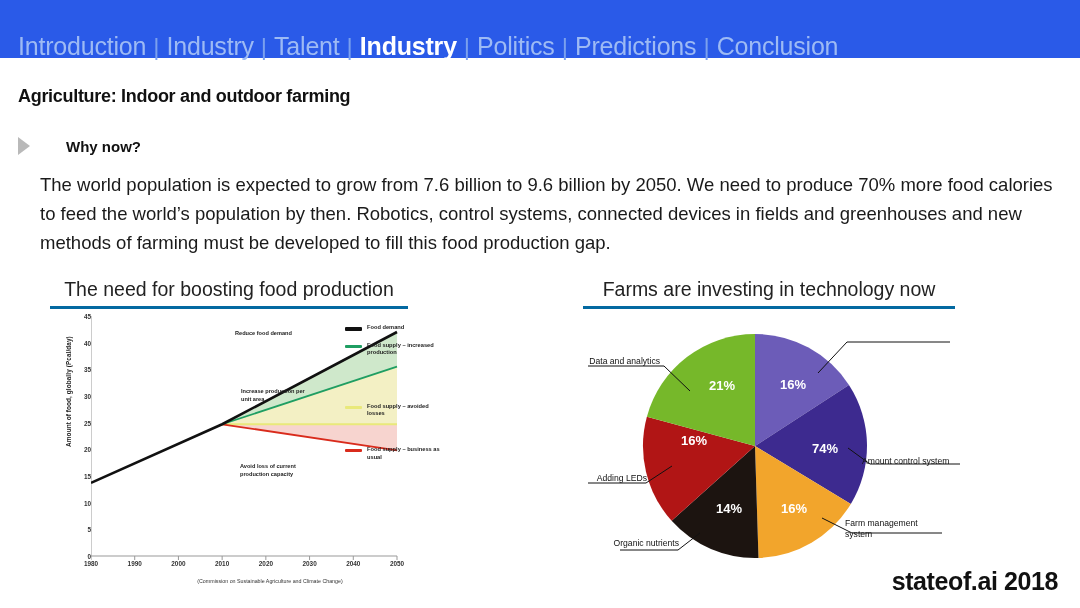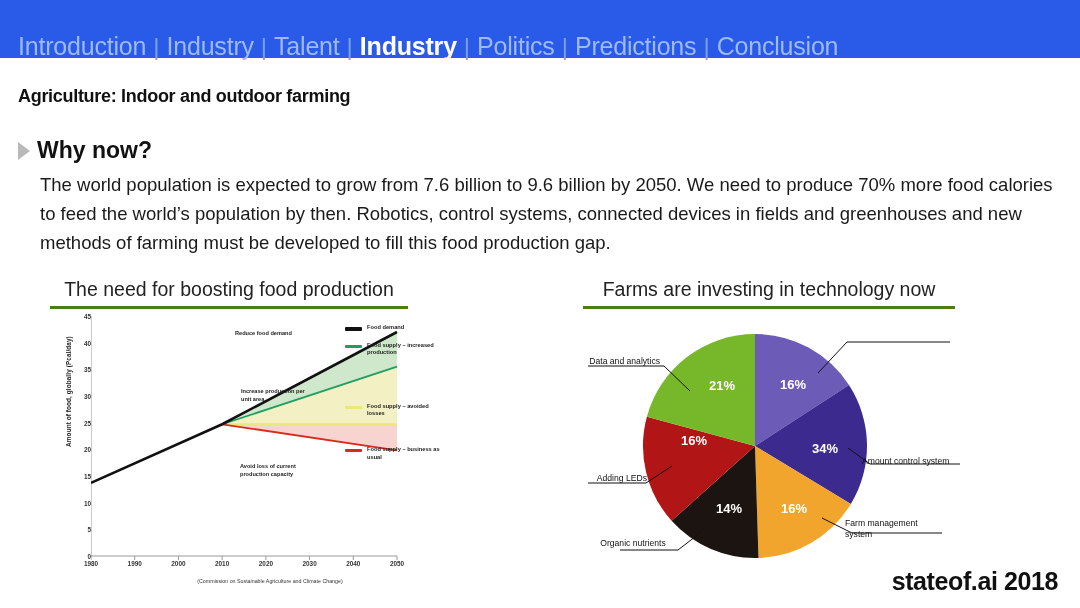--- a/index.html
+++ b/index.html
@@ -41,34 +41,34 @@
   .why-row {
     position: absolute; left: 18px; top: 137px;
     display: flex; align-items: center; gap: 7px;
   }
   .tri-bullet {
     width: 0; height: 0;
     border-top: 9px solid transparent;
     border-bottom: 9px solid transparent;
     border-left: 12px solid #b9b9b9;
   }
-  .why-label { font-size: 23px; font-weight: bold; color: #111111; }
+  .why-label { font-size: 15px; font-weight: bold; color: #111111; margin-left: 29px; }
 
   .body-text {
     position: absolute; left: 40px; top: 170px;
     width: 1022px;
     font-size: 18.5px; line-height: 29px; color: #1a1a1a;
   }
 
   
   .panel-head {
     position: absolute;
     font-size: 19.5px; color: #222222;
     padding-bottom: 5px;
-    border-bottom: 3px solid #4d7c0f;
+    border-bottom: 3px solid #0369a1;
     text-align: center;
   }
   #left-head  { left: 50px;  top: 278px; width: 358px; }
   #right-head { left: 583px; top: 278px; width: 372px; }
 
   
   .linechart-wrap {
     position: absolute; left: 45px; top: 316px;
     width: 400px; height: 275px;
     background: #ffffff;
@@ -263,25 +263,25 @@
       <path d="M288,130 L310,146 L400,146"></path>
       <path d="M262,200 L292,215 L382,215"></path>
       <path d="M140,215 L118,232 L60,232"></path>
       <path d="M112,148 L86,165 L28,165"></path>
       <path d="M130,73 L104,48 L28,48"></path>
     </g>
   </svg>
 
   <div class="pie-label" style="left:302px; top:138px; width:140px;">Amount control system</div>
   <div class="pie-label" style="left:285px; top:200px; width:100px;">Farm management system</div>
-  <div class="pie-label" style="left:27px; top:220px; width:92px; text-align:center;">Organic nutrients</div>
+  <div class="pie-label" style="left:27px; top:220px; width:92px; text-align:right;">Organic nutrients</div>
   <div class="pie-label" style="left:5px; top:155px; width:82px; text-align:right;">Adding LEDs</div>
   <div class="pie-label" style="left:5px; top:38px; width:95px; text-align:right;">Data and analytics</div>
 
   <div class="pie-pct" style="left:233px; top:66px;">16%</div>
-  <div class="pie-pct" style="left:265px; top:130px;">34%</div>
+  <div class="pie-pct" style="left:265px; top:130px;">74%</div>
   <div class="pie-pct" style="left:234px; top:190px;">16%</div>
   <div class="pie-pct" style="left:169px; top:190px;">14%</div>
   <div class="pie-pct" style="left:134px; top:122px;">16%</div>
   <div class="pie-pct" style="left:162px; top:67px;">21%</div>
 </div>
 
 <div class="branding">stateof.ai 2018</div>
 
 </body></html>

